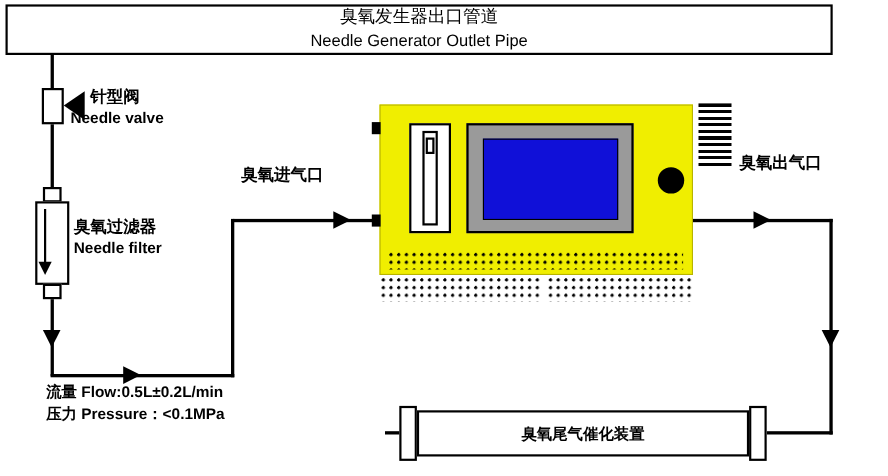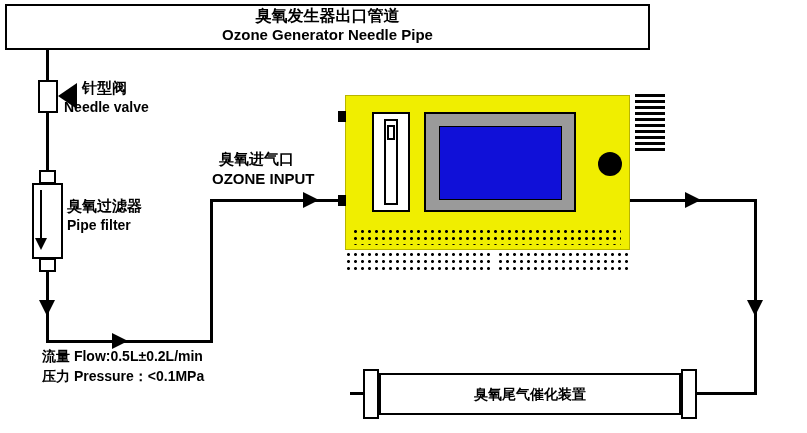--- a/index.html
+++ b/index.html
@@ -14,34 +14,34 @@
   #canvas{position:relative;width:807px;height:433px;background:var(--background);color:#000;overflow:hidden;}
   .line{position:absolute;background:var(--line);}
   .label{position:absolute;font-weight:700;font-size:14px;white-space:nowrap;color:#000;}
   .zh{font-size:15px;}
   .arrow{position:absolute;width:0;height:0;}
   .arrow-right{border-top:8px solid transparent;border-bottom:8px solid transparent;border-left:16px solid var(--line);}
   .arrow-down{border-left:8px solid transparent;border-right:8px solid transparent;border-top:16px solid var(--line);}
   .box{position:absolute;border:2px solid var(--line);background:#fff;}
   .dots{position:absolute;background-image:radial-gradient(circle at 2.5px 2.5px, var(--line) 1.2px, transparent 1.7px);background-size:7px 7px;}
   .heatsink{position:absolute;background:repeating-linear-gradient(to bottom, var(--line) 0 3px, transparent 3px 6px);}
-  .pipe-title{position:absolute;left:5px;top:4px;width:645px;height:46px;border:2px solid var(--line);display:flex;flex-direction:column;align-items:center;justify-content:flex-start;font-weight:700;line-height:1.25;}
+  .pipe-title{position:absolute;left:5px;top:4px;width:752px;height:46px;border:2px solid var(--line);display:flex;flex-direction:column;align-items:center;justify-content:space-between;font-weight:400;line-height:1.25;}
   .pipe-title .l1{font-size:16px;}
   .pipe-title .l2{font-size:15px;}
   .device-body-text{position:absolute;display:flex;flex-direction:column;align-items:center;justify-content:center;font-weight:700;line-height:1.3;font-size:14px;}
   .caption{position:absolute;text-align:center;font-weight:700;line-height:1.45;}
 </style>
 </head>
 <body>
 
 <div id="canvas">
 
   <div class="pipe-title">
     <div class="l1">臭氧发生器出口管道</div>
-    <div class="l2">Ozone Generator Needle Pipe</div>
+    <div class="l2">Needle Generator Outlet Pipe</div>
   </div>
 
   <div class="line" style="left:46px;top:49px;width:3px;height:33px;"></div>
   <div class="line" style="left:46px;top:111px;width:3px;height:61px;"></div>
   <div class="line" style="left:46px;top:270px;width:3px;height:72px;"></div>
   <div class="line" style="left:46px;top:340px;width:167px;height:3px;"></div>
   <div class="line" style="left:210px;top:199px;width:3px;height:144px;"></div>
   <div class="line" style="left:212px;top:199px;width:133px;height:3px;"></div>
 
   <div class="arrow arrow-down" style="left:39px;top:300px;"></div>
@@ -52,24 +52,23 @@
   <div class="arrow" style="left:58px;top:83px;border-top:13px solid transparent;border-bottom:13px solid transparent;border-right:19px solid var(--line);"></div>
   <div class="label zh" style="left:82px;top:79px;">针型阀</div>
   <div class="label" style="left:64px;top:99px;">Needle valve</div>
 
   <div class="box" style="left:39px;top:170px;width:17px;height:14px;"></div>
   <div class="box" style="left:32px;top:183px;width:31px;height:76px;"></div>
   <div class="line" style="left:40px;top:190px;width:2px;height:50px;"></div>
   <div class="arrow" style="left:35px;top:238px;border-left:6px solid transparent;border-right:6px solid transparent;border-top:12px solid var(--line);"></div>
   <div class="box" style="left:39px;top:258px;width:17px;height:14px;"></div>
   <div class="label zh" style="left:67px;top:197px;">臭氧过滤器</div>
-  <div class="label" style="left:67px;top:217px;">Pipe filter</div>
+  <div class="label" style="left:67px;top:217px;">Needle filter</div>
 
   <div class="label zh" style="left:219px;top:150px;">臭氧进气口</div>
-  <div class="label" style="left:212px;top:170px;font-size:15px;">OZONE INPUT</div>
 
   <div style="position:absolute;left:345px;top:95px;width:285px;height:155px;background:var(--analyzer-body);border:1px solid #b8b400;"></div>
   <div class="line" style="left:338px;top:111px;width:8px;height:11px;"></div>
   <div class="line" style="left:338px;top:195px;width:8px;height:11px;"></div>
 
   <div class="box" style="left:372px;top:112px;width:38px;height:100px;"></div>
   <div class="box" style="left:384px;top:119px;width:14px;height:86px;"></div>
   <div class="box" style="left:387px;top:125px;width:8px;height:15px;border-width:2px;"></div>
 
   <div class="box" style="left:424px;top:112px;width:152px;height:100px;background:var(--bezel);"></div>
@@ -85,20 +84,21 @@
 
   <div class="caption" style="left:320px;top:287px;width:340px;">
   </div>
 
   <div class="line" style="left:630px;top:199px;width:127px;height:3px;"></div>
   <div class="arrow arrow-right" style="left:685px;top:192px;"></div>
   <div class="line" style="left:754px;top:199px;width:3px;height:196px;"></div>
   <div class="arrow arrow-down" style="left:747px;top:300px;"></div>
   <div class="line" style="left:697px;top:392px;width:60px;height:3px;"></div>
 
+  <div class="label zh" style="left:672px;top:139px;">臭氧出气口</div>
 
   <div class="line" style="left:350px;top:392px;width:14px;height:3px;"></div>
   <div class="box" style="left:363px;top:369px;width:16px;height:50px;"></div>
   <div class="box" style="left:379px;top:373px;width:302px;height:42px;"></div>
   <div class="device-body-text" style="left:379px;top:373px;width:302px;height:42px;text-align:center;">
     <div>臭氧尾气催化装置</div>
   </div>
   <div class="box" style="left:681px;top:369px;width:16px;height:50px;"></div>
 
   <div class="label" style="left:42px;top:348px;">流量 Flow:0.5L±0.2L/min</div>

